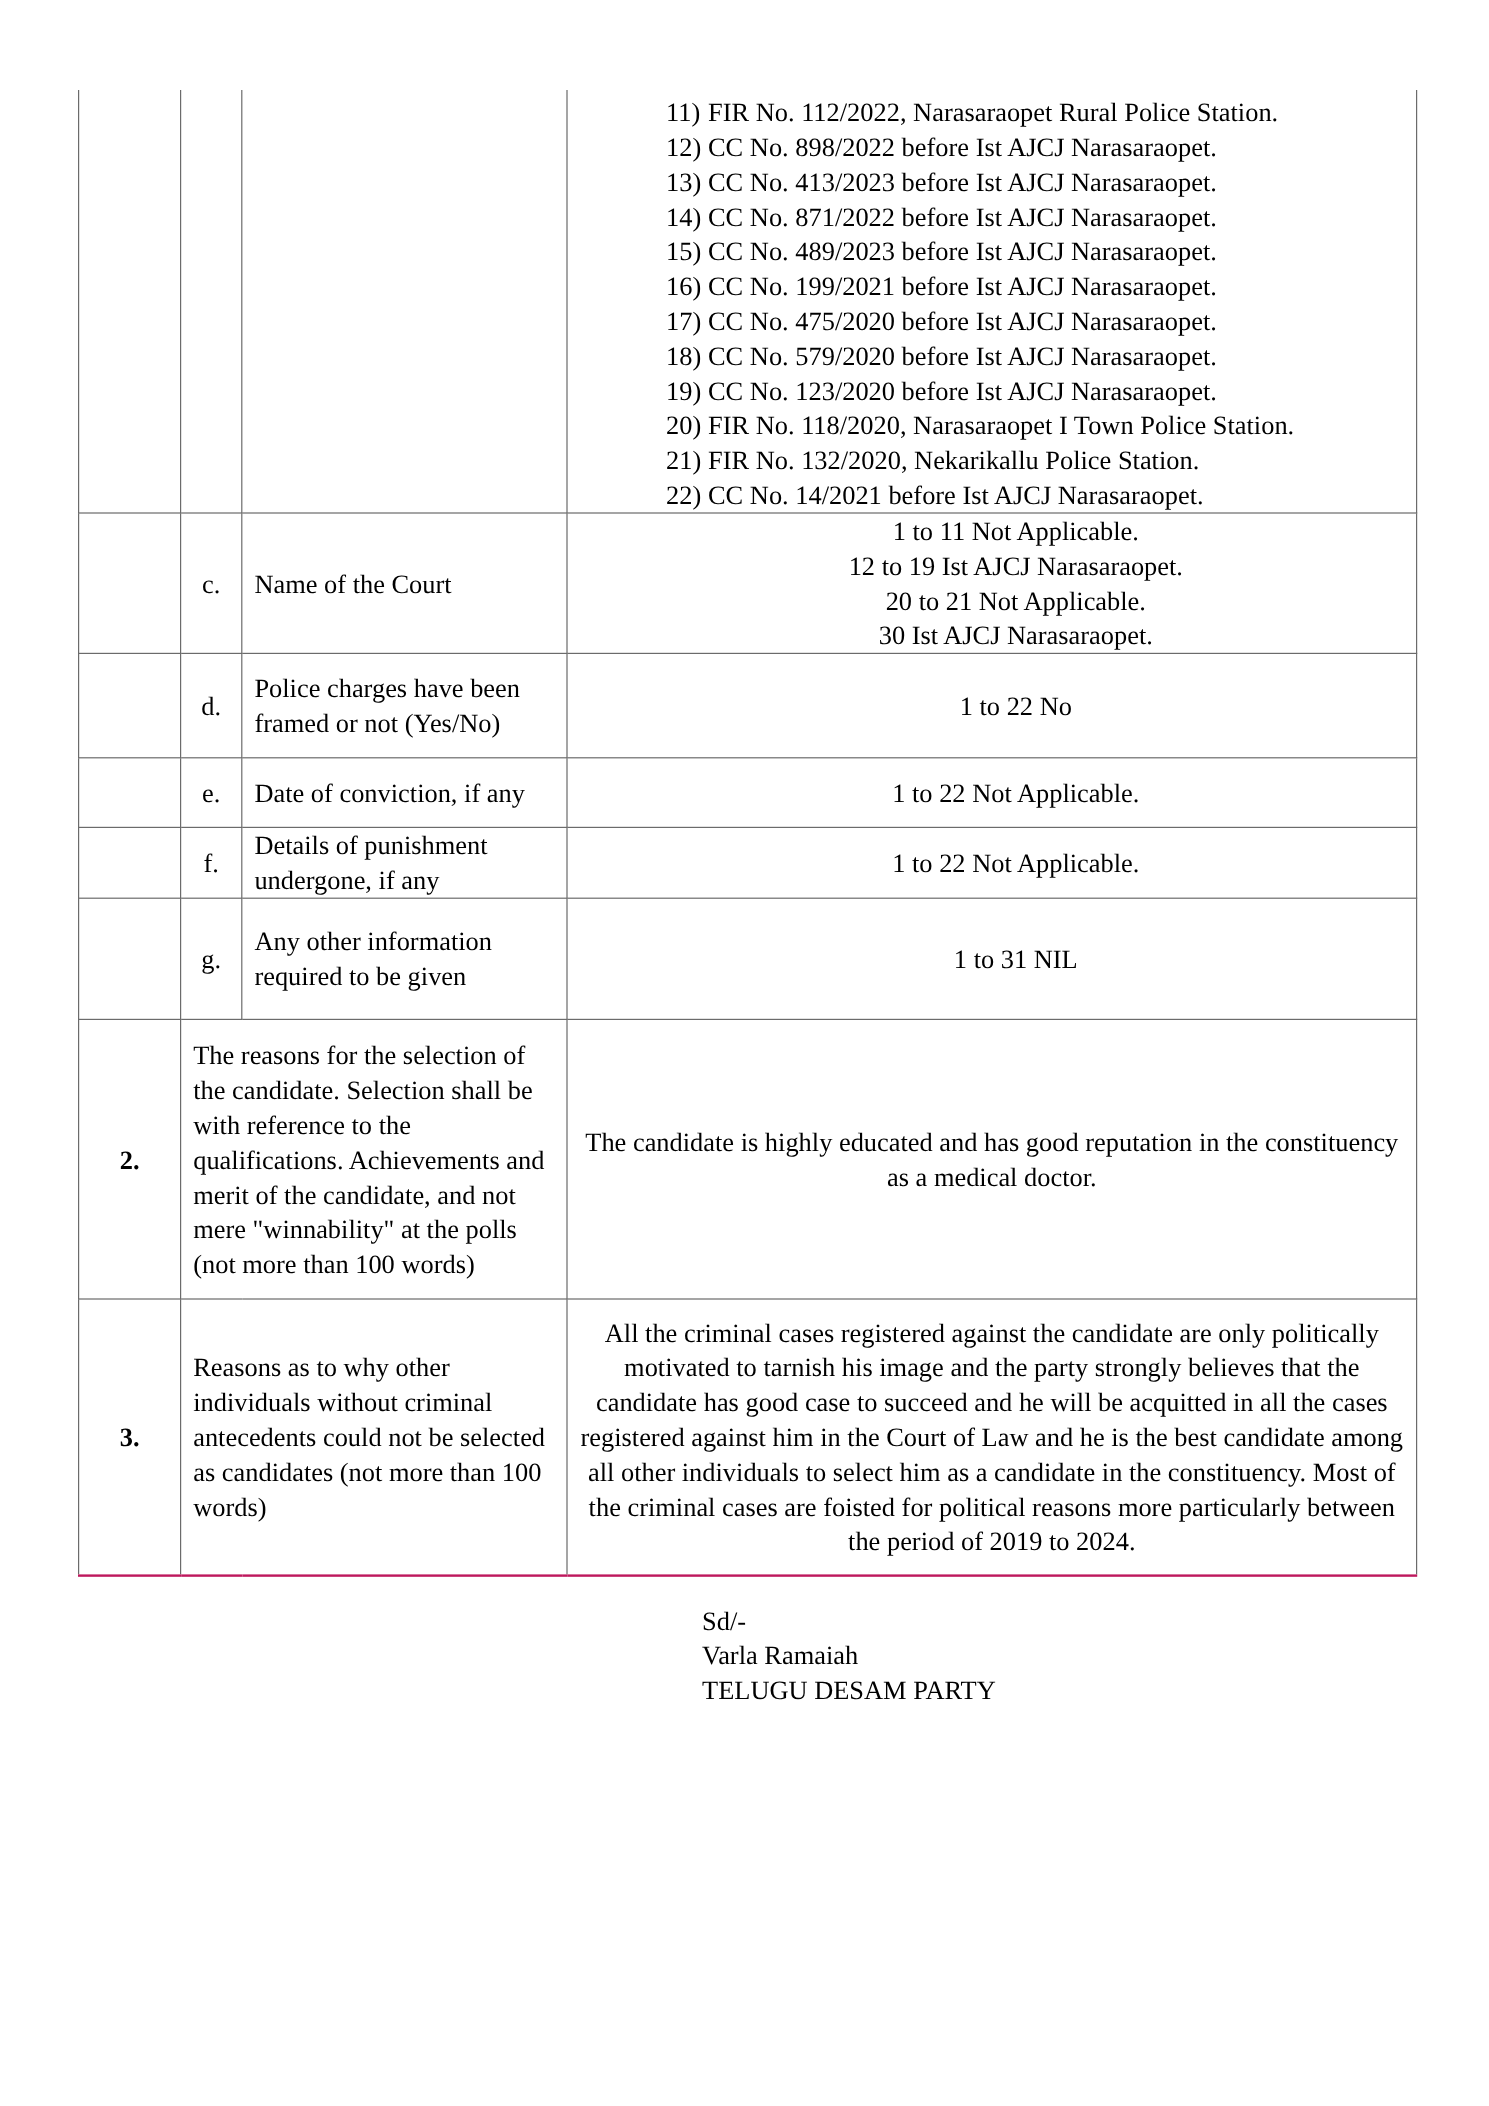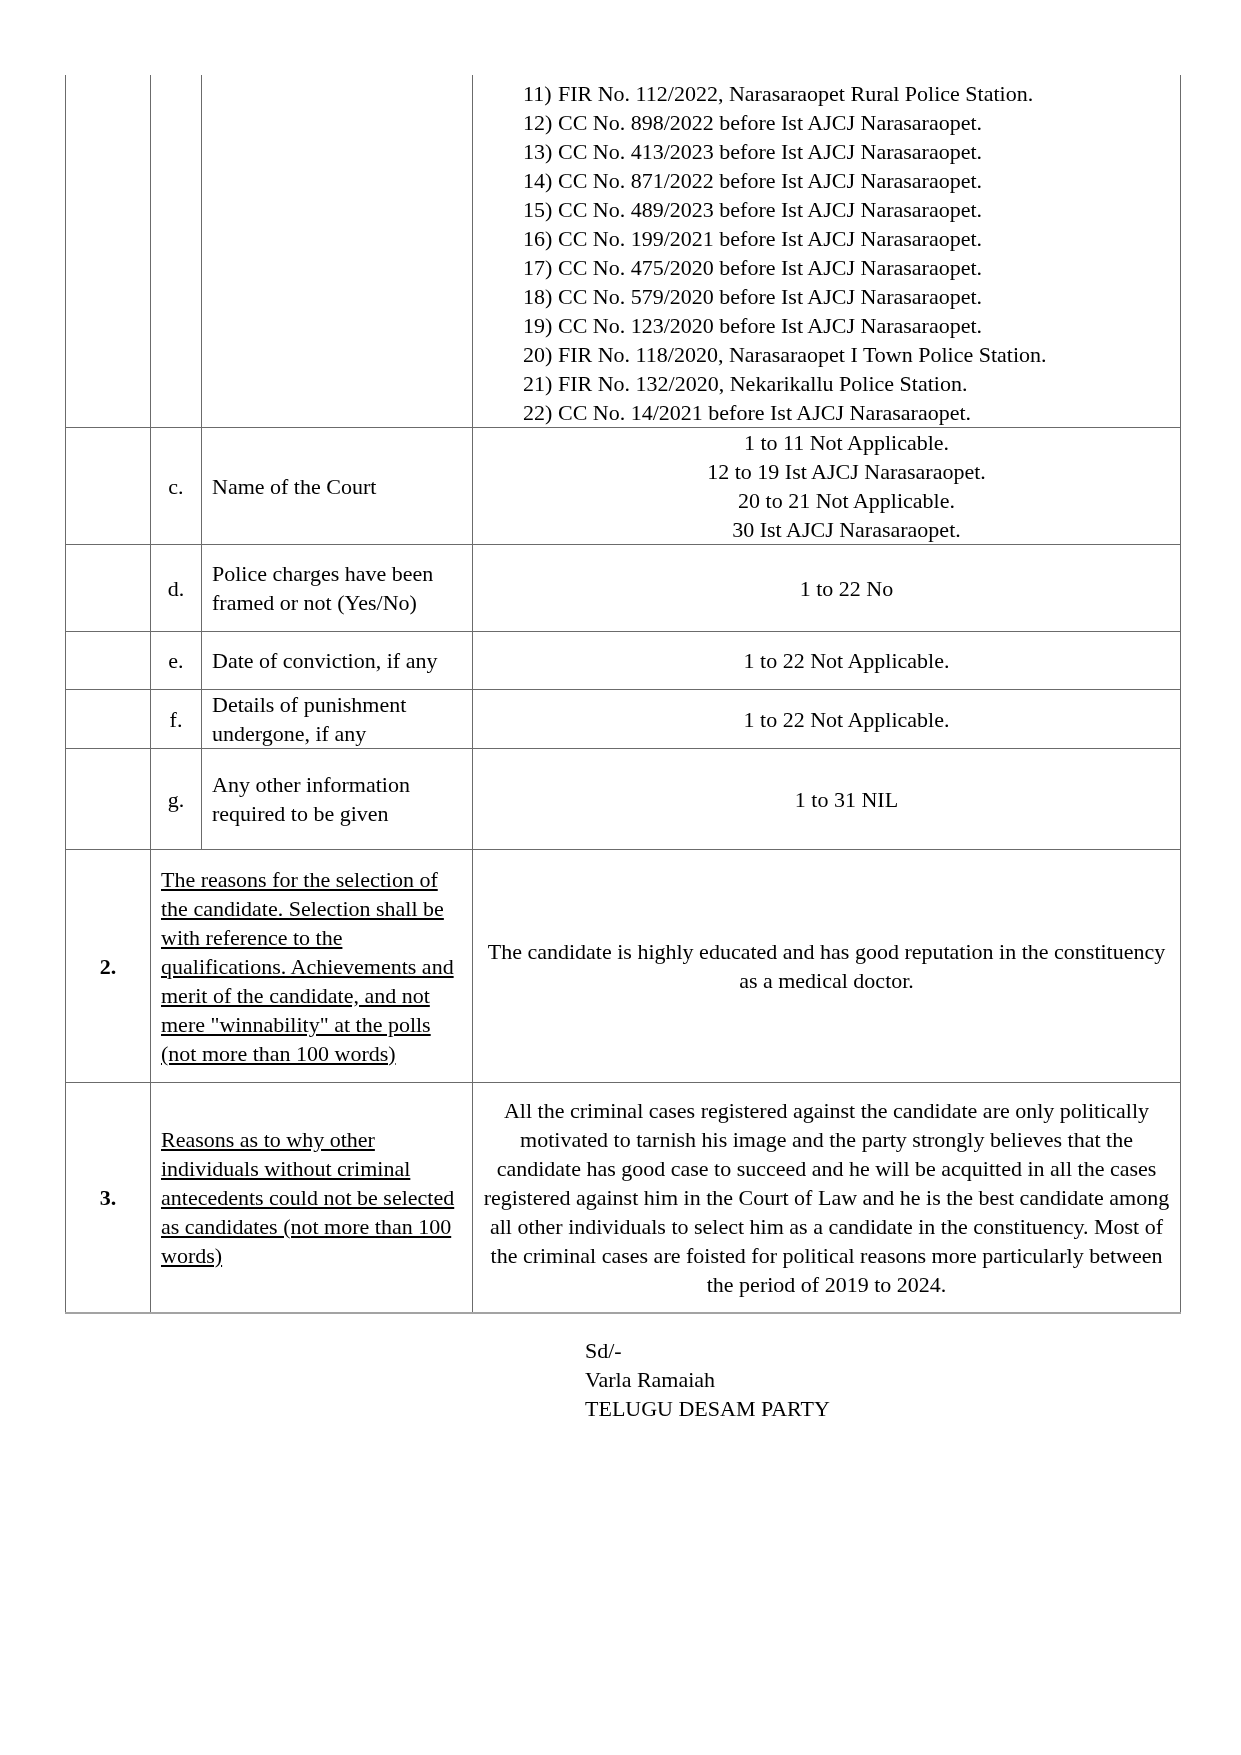--- a/index.html
+++ b/index.html
@@ -10,31 +10,31 @@
   }
   .page { position: absolute; left: 0; top: 0; width: 1241px; height: 1755px; }
   table.main {
     position: absolute; left: 65px; top: 75px;
     width: 1115px; border-collapse: collapse; table-layout: fixed;
   }
   table.main td {
     border: 1.5px solid #6b6b6b; padding: 0; vertical-align: middle;
   }
   table.main tr.first td { border-top: none; }
-  table.main tr.last td { border-bottom: 2px solid #a3a3a3; margin-top: 20px; }
+  table.main tr.last td { border-bottom: 2px solid #be185d; margin-top: 20px; }
   col.c1 { width: 85px; } col.c2 { width: 51px; } col.c3 { width: 271px; } col.c4 { width: 708px; }
   .num { text-align: center; font-weight: bold; }
   .letter { text-align: center; }
   .label { padding-left: 10px !important; padding-right: 6px !important; }
-  .label.wide { padding-left: 10px !important; text-decoration: underline; }
+  .label.wide { padding-left: 10px !important; }
   .val { padding-left: 10px !important; padding-right: 10px !important; text-align: center; }
   .val.indent { padding-left: 50px !important; }
   ol.cases { list-style: none; margin: 0; padding: 0 0 0 50px; }
   ol.cases li { display: flex; }
-  ol.cases li .n { width: 35px; flex: 0 0 35px; }
+  ol.cases li .n { width: 35px; flex: 0 0 35px; margin-left: 32px; }
   .lines div { white-space: nowrap; }
   .sig {
     position: absolute; left: 585px; width: 600px; top: 1336px;
     line-height: 29px;
   }
   .sig .name { font-weight: normal; }
 </style>
 </head>
 <body>
 

